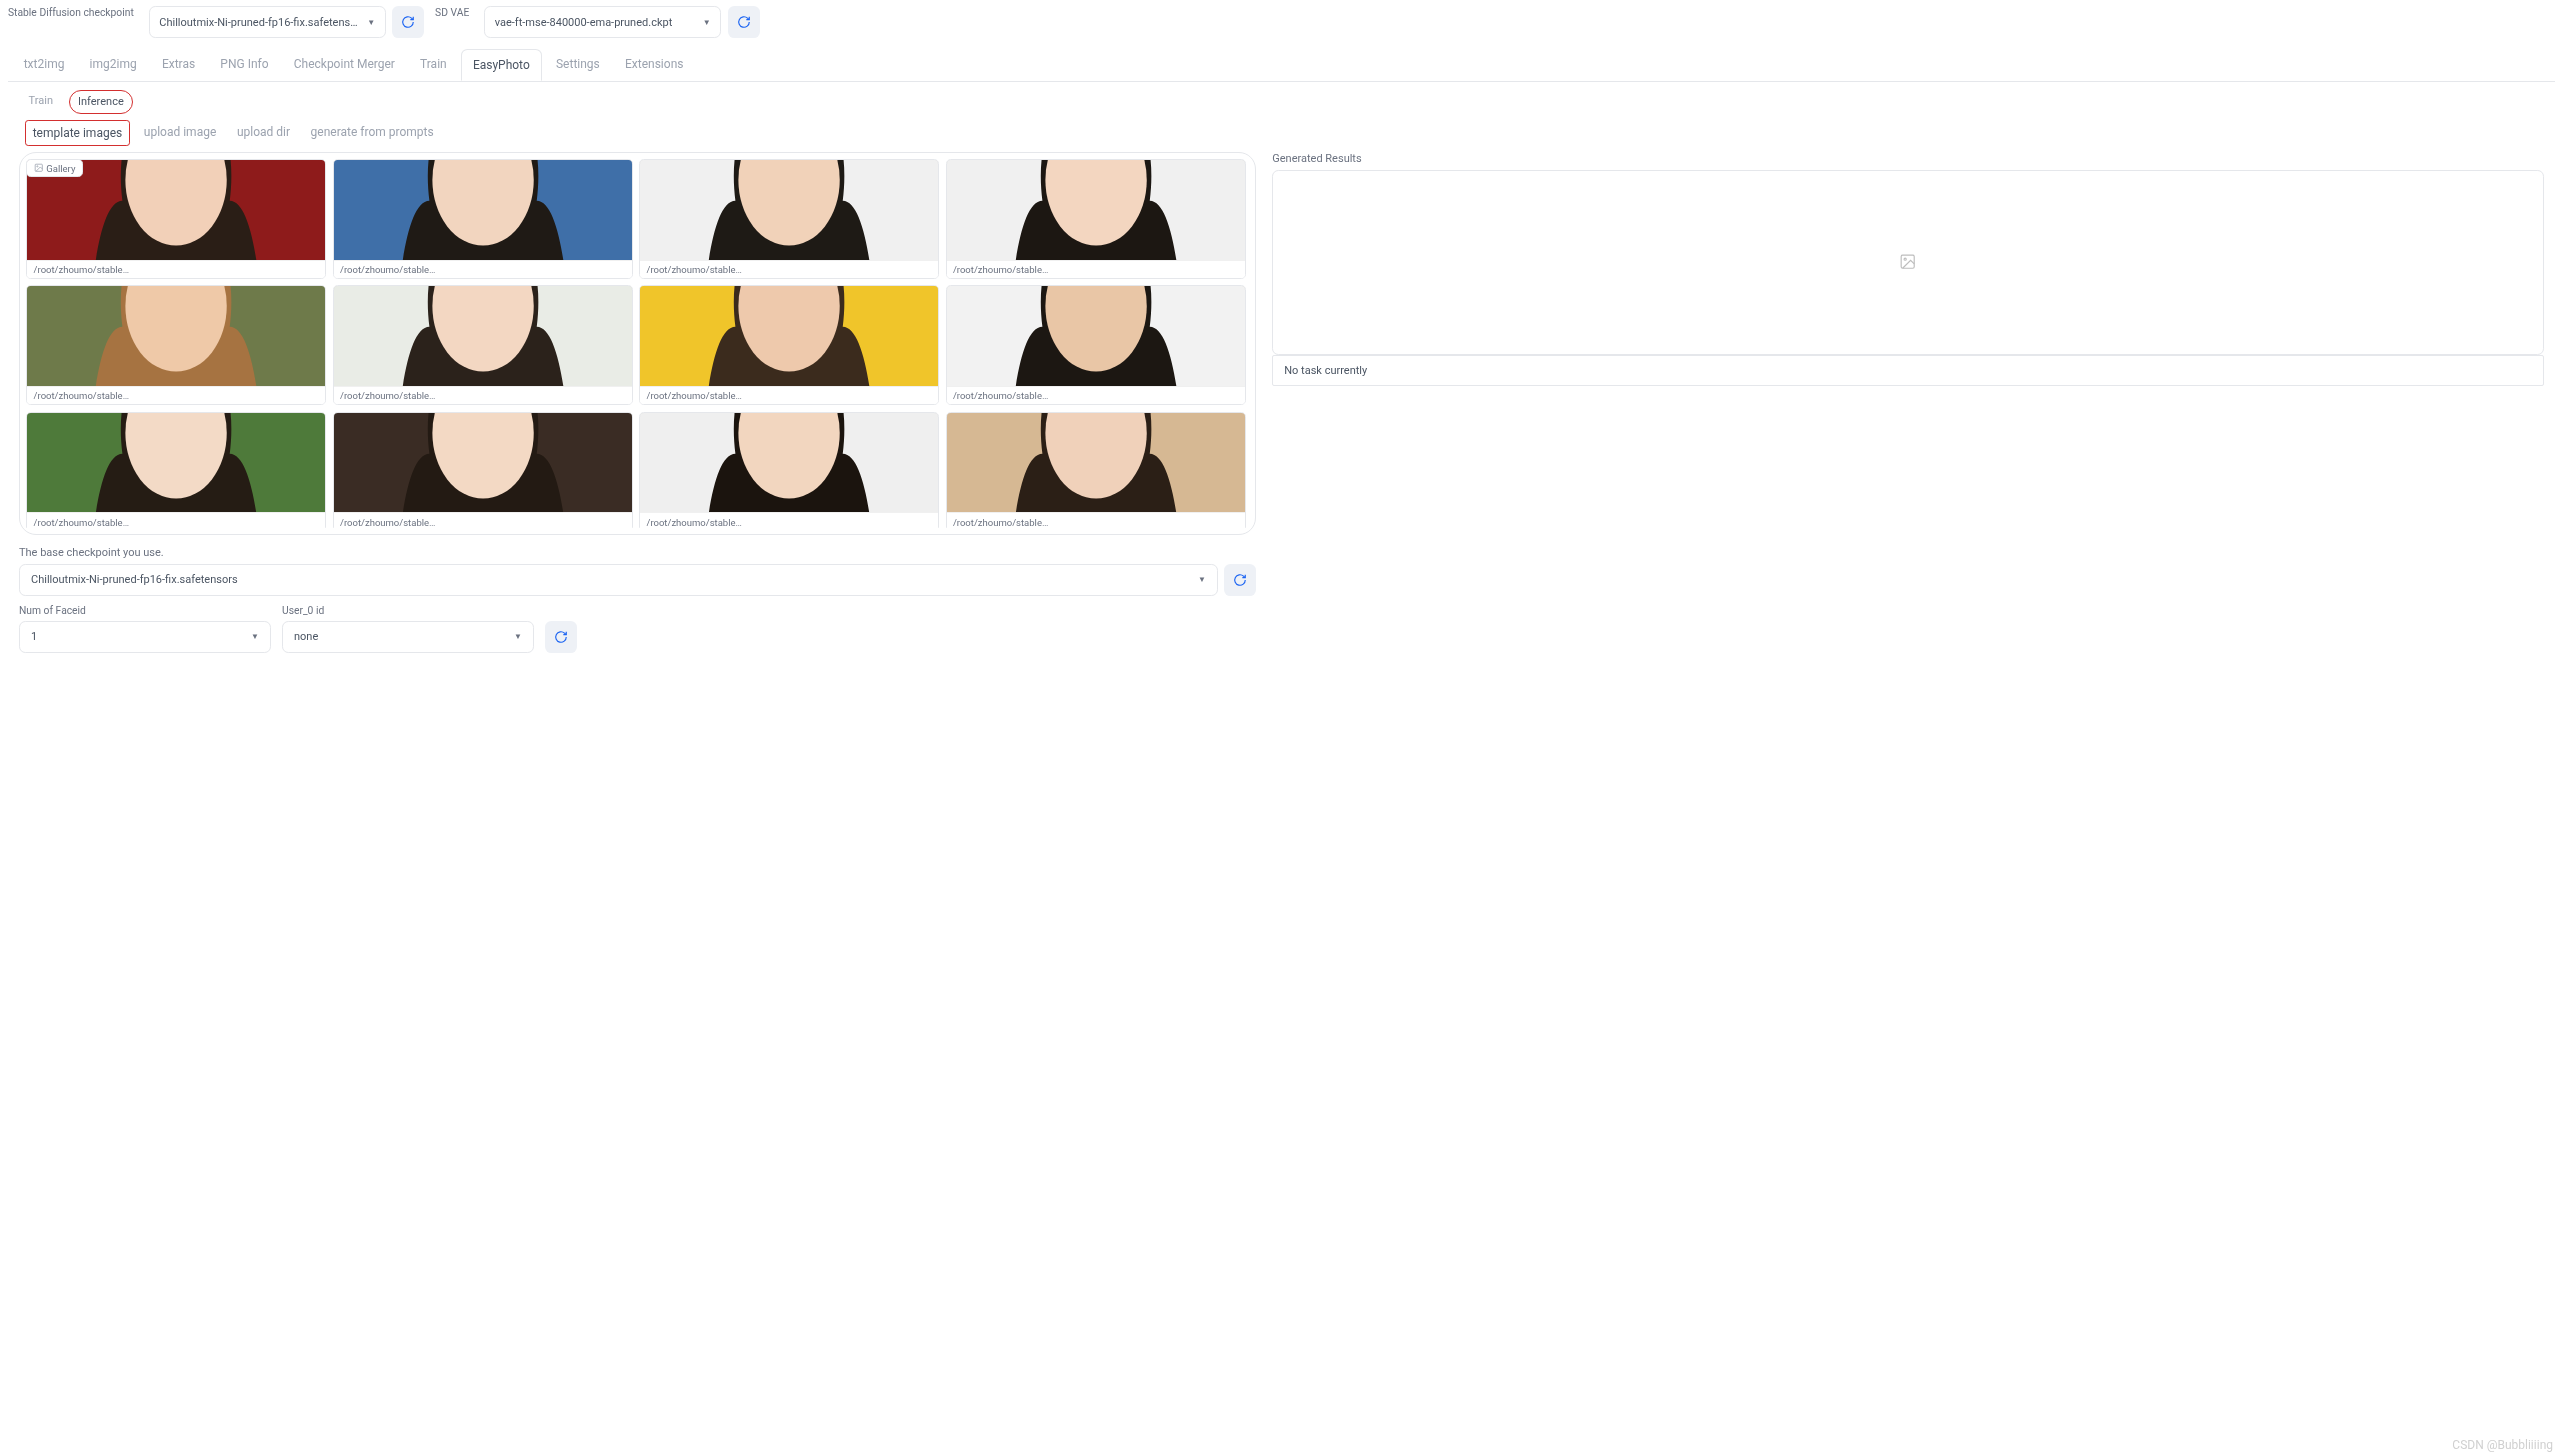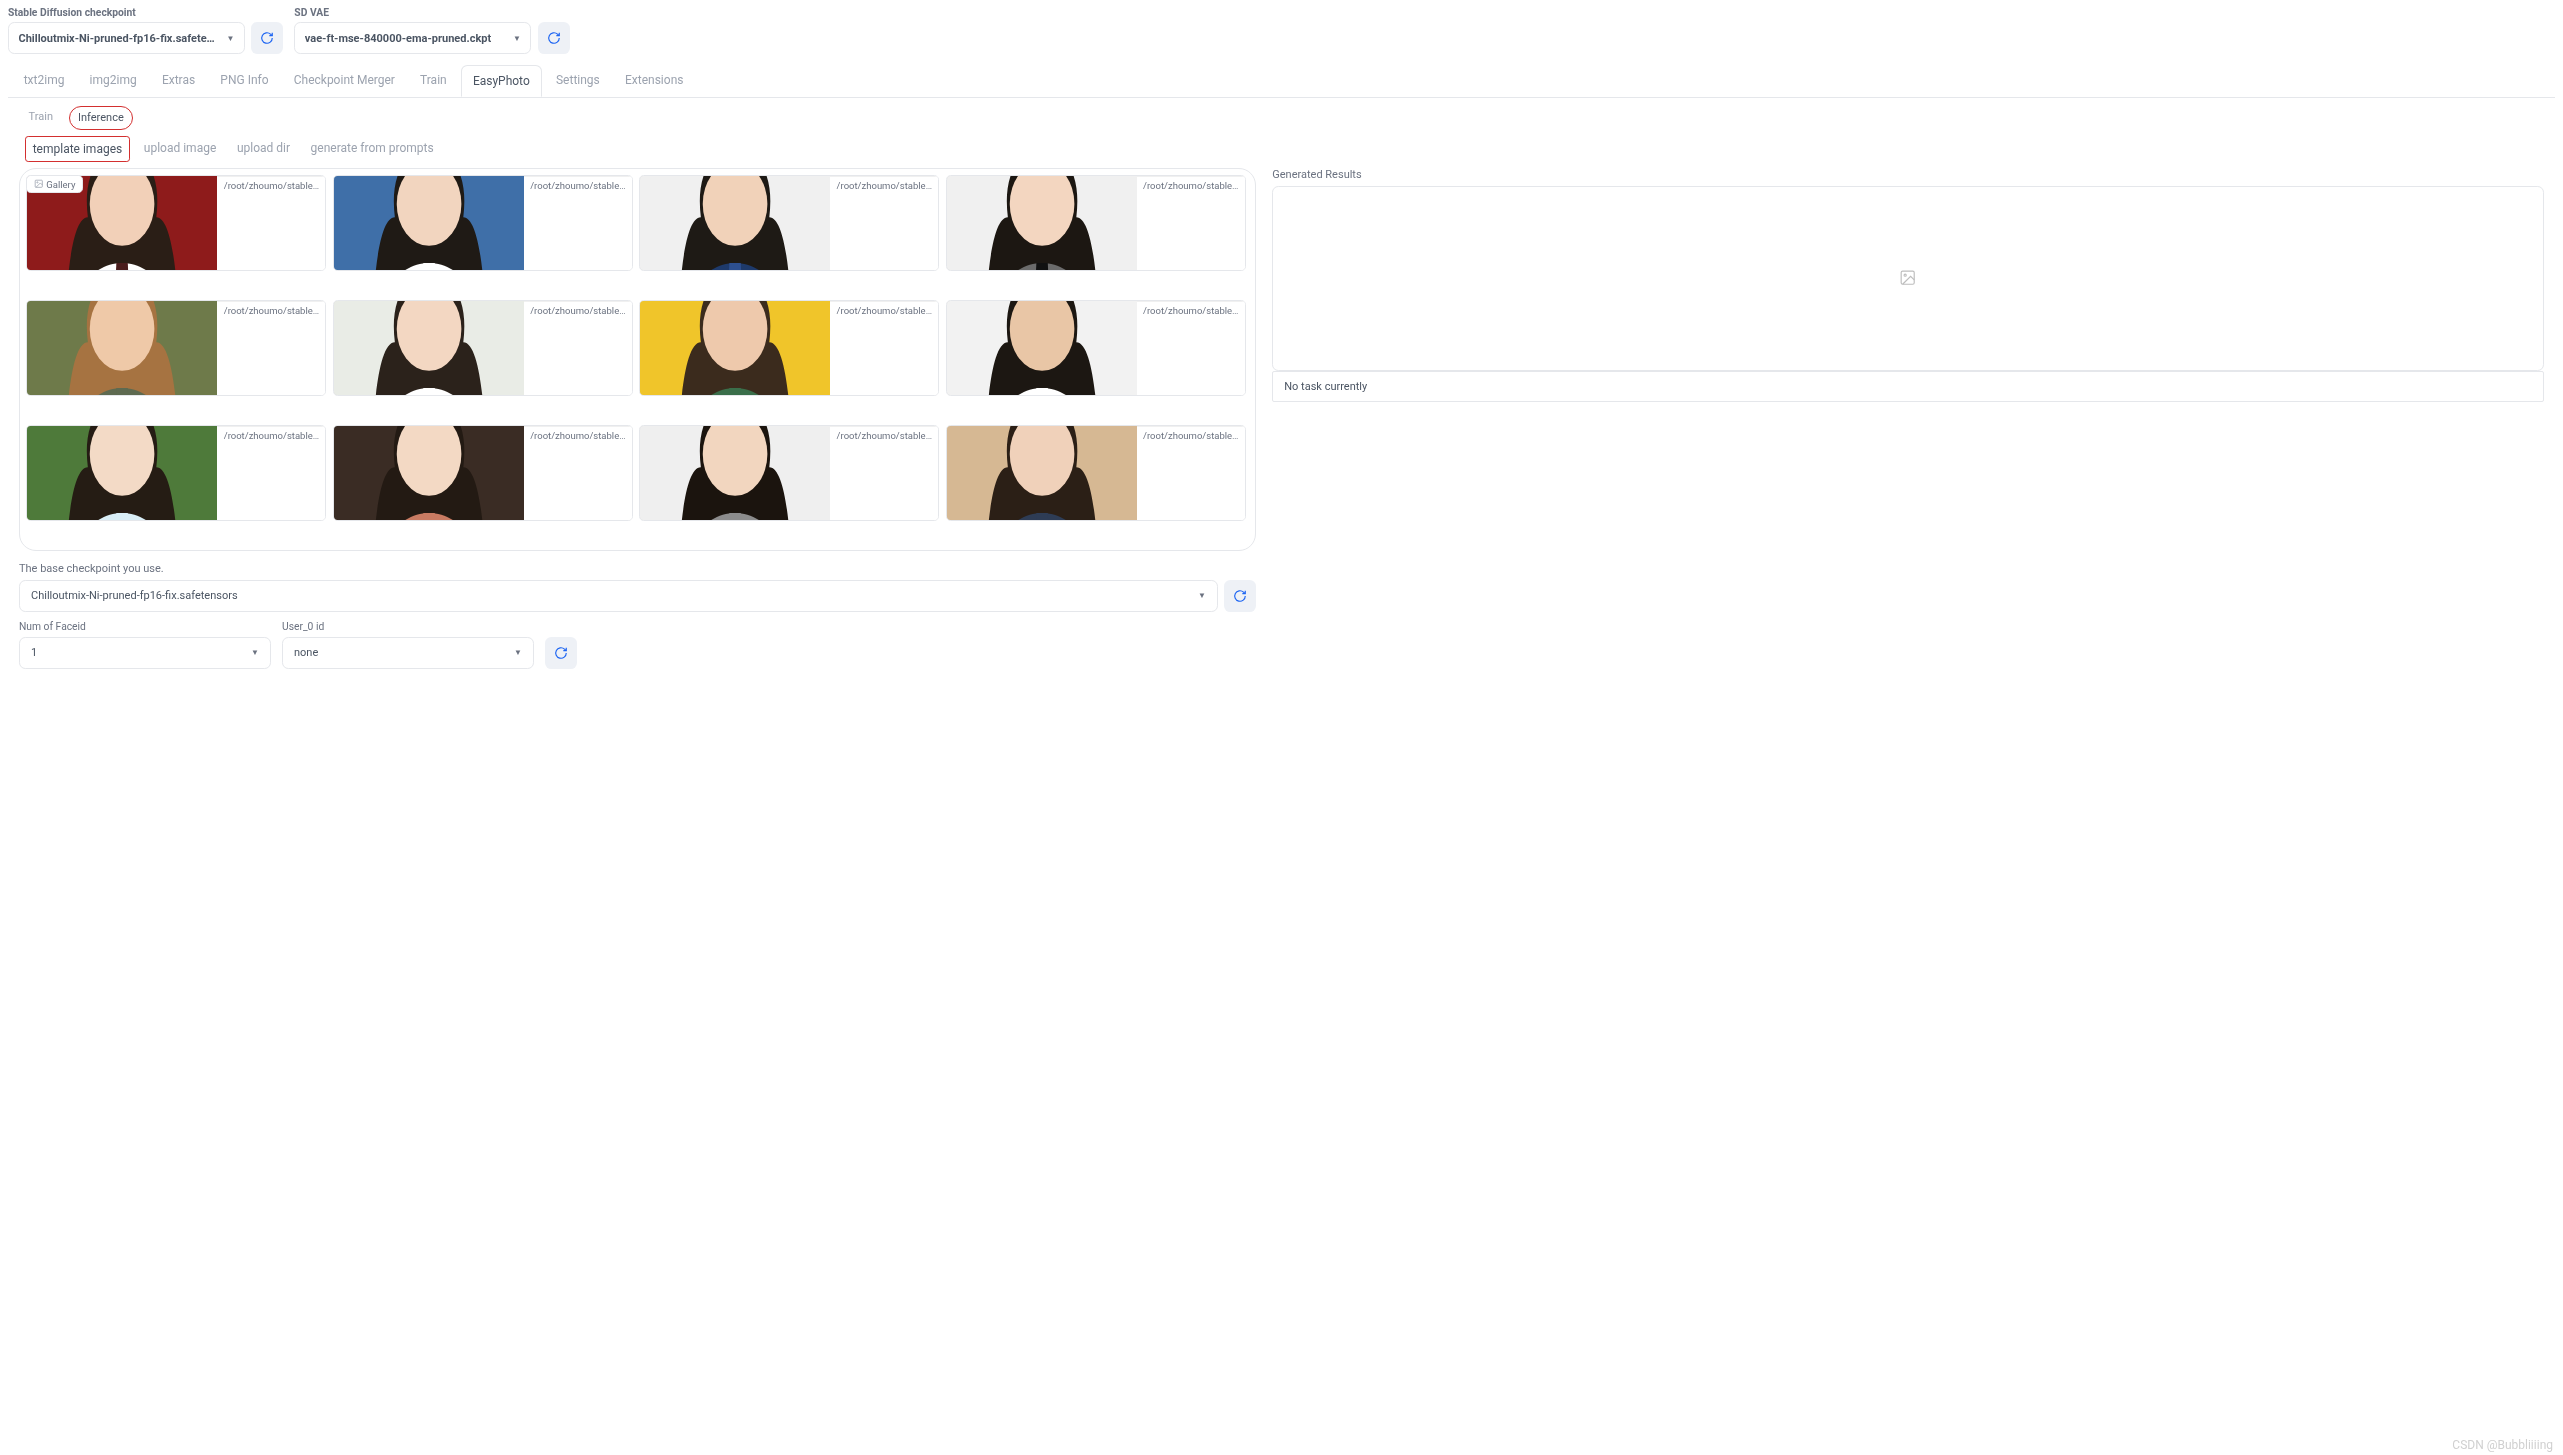--- a/index.html
+++ b/index.html
@@ -1,18 +1,18 @@
 <!DOCTYPE html>
 <html style="font-size:12.6px"><head>
 <meta charset="utf-8">
 <style>
 * { box-sizing: border-box; margin: 0; padding: 0; }
 body { font-family: -apple-system, BlinkMacSystemFont, "Segoe UI", Roboto, sans-serif; font-size: 11px; color: #333; background: #fff; padding: 6.3px 8px; }
 .top-row { display: flex; gap: 11px; align-items: flex-start; margin-bottom: 11px; }
-.field { display: flex; flex-direction: column; gap: 3px; font-weight: bold; }
+.field { display: flex; flex-direction: row; gap: 15px; }
 .field-label { color: #6b7280; font-size: 10.3px; }
 .select-wrap { display: flex; align-items: center; gap: 6.3px; }
 .select { border: 0.8px solid #e5e7eb; border-radius: 6.3px; height: 32px; display: flex; align-items: center; justify-content: space-between; padding: 0 9.5px; background: #fff; cursor: pointer; }
 .select-1 { width: 237px; }
 .select-2 { width: 237px; }
 .select-text { white-space: nowrap; overflow: hidden; text-overflow: ellipsis; color: #4b5563; }
 .chevron { margin-left: 6.3px; color: #6b7280; font-size: 8px; }
 .refresh-btn { width: 32px; height: 32px; border-radius: 6.3px; background: #eef1f6; border: none; display: flex; align-items: center; justify-content: center; cursor: pointer; color: #1c64f2; font-size: 12.6px; }
 .main-tabs { display: flex; border-bottom: 0.8px solid #e5e7eb; gap: 3.2px; padding: 0 4.7px; }
 .main-tab { padding: 8px 11px; color: #9ca3af; cursor: pointer; border-radius: 6.3px 6.3px 0 0; font-size: 12px; }
@@ -24,21 +24,21 @@
 .inner-tabs { display: flex; gap: 8px; padding: 0 17.4px 6.3px; }
 .inner-tab { padding: 4.7px 6.3px; color: #9ca3af; cursor: pointer; font-size: 12px; }
 .inner-tab.active { color: #4b5563; }
 .inner-tab.highlight { border: 1.6px solid #d32f2f; border-radius: 3.2px; }
 .content-row { display: flex; gap: 16px; padding: 0 11px; }
 .left-col { flex: 0 0 49%; }
 .right-col { flex: 1; }
 .gallery-panel { border: 0.8px solid #e5e7eb; border-radius: 17px; padding: 6.3px; position: relative; height: 383px; overflow: hidden; }
 .gallery-chip { position: absolute; top: 6.3px; left: 6.3px; background: #fff; border: 0.8px solid #e5e7eb; border-radius: 4.7px; font-size: 9.5px; color: #6b7280; padding: 2.4px 6.3px; display: flex; align-items: center; gap: 3.2px; z-index: 2; }
 .gallery-grid { display: grid; grid-template-columns: repeat(4, 1fr); gap: 6.3px; height: 100%; overflow-y: auto; padding-right: 3.2px; }
-.thumb { border: 0.8px solid #e5e7eb; border-radius: 4.7px; overflow: hidden; display: flex; flex-direction: row; height: 96px; cursor: pointer; }
+.thumb { border: 0.8px solid #e5e7eb; border-radius: 4.7px; overflow: hidden; display: flex; flex-direction: column; height: 120px; cursor: pointer; }
 .thumb-img { flex: 1; background: #d8d8d8; display: flex; align-items: flex-end; justify-content: center; position: relative; overflow: hidden; }
 .thumb-img svg { width: 100%; height: 100%; }
 .thumb-cap { font-size: 9.5px; color: #6b7280; padding: 3.2px 6.3px; white-space: nowrap; overflow: hidden; text-overflow: ellipsis; border-top: 0.8px solid #f0f0f0; background: #fff; }
 .section-label { color: #6b7280; font-size: 11px; margin: 11px 0 4.7px; }
 .full-select { border: 0.8px solid #e5e7eb; border-radius: 6.3px; height: 32px; display: flex; align-items: center; justify-content: space-between; padding: 0 11px; cursor: pointer; }
 .row2 { display: flex; gap: 11px; align-items: flex-end; margin-top: 8px; }
 .col-half { display: flex; flex-direction: column; gap: 4px; flex: 0 0 252px; }
 .results-box { border: 0.8px solid #e5e7eb; border-radius: 6.3px; height: 185px; display: flex; align-items: center; justify-content: center; color: #bdbdbd; }
 .progress-box { border: 0.8px solid #e5e7eb; border-radius: 2px; padding: 8px 11px; color: #4b5563; }
 .watermark { position: fixed; right: 10px; bottom: 3.2px; font-size: 12px; color: #d0d0d0; }

